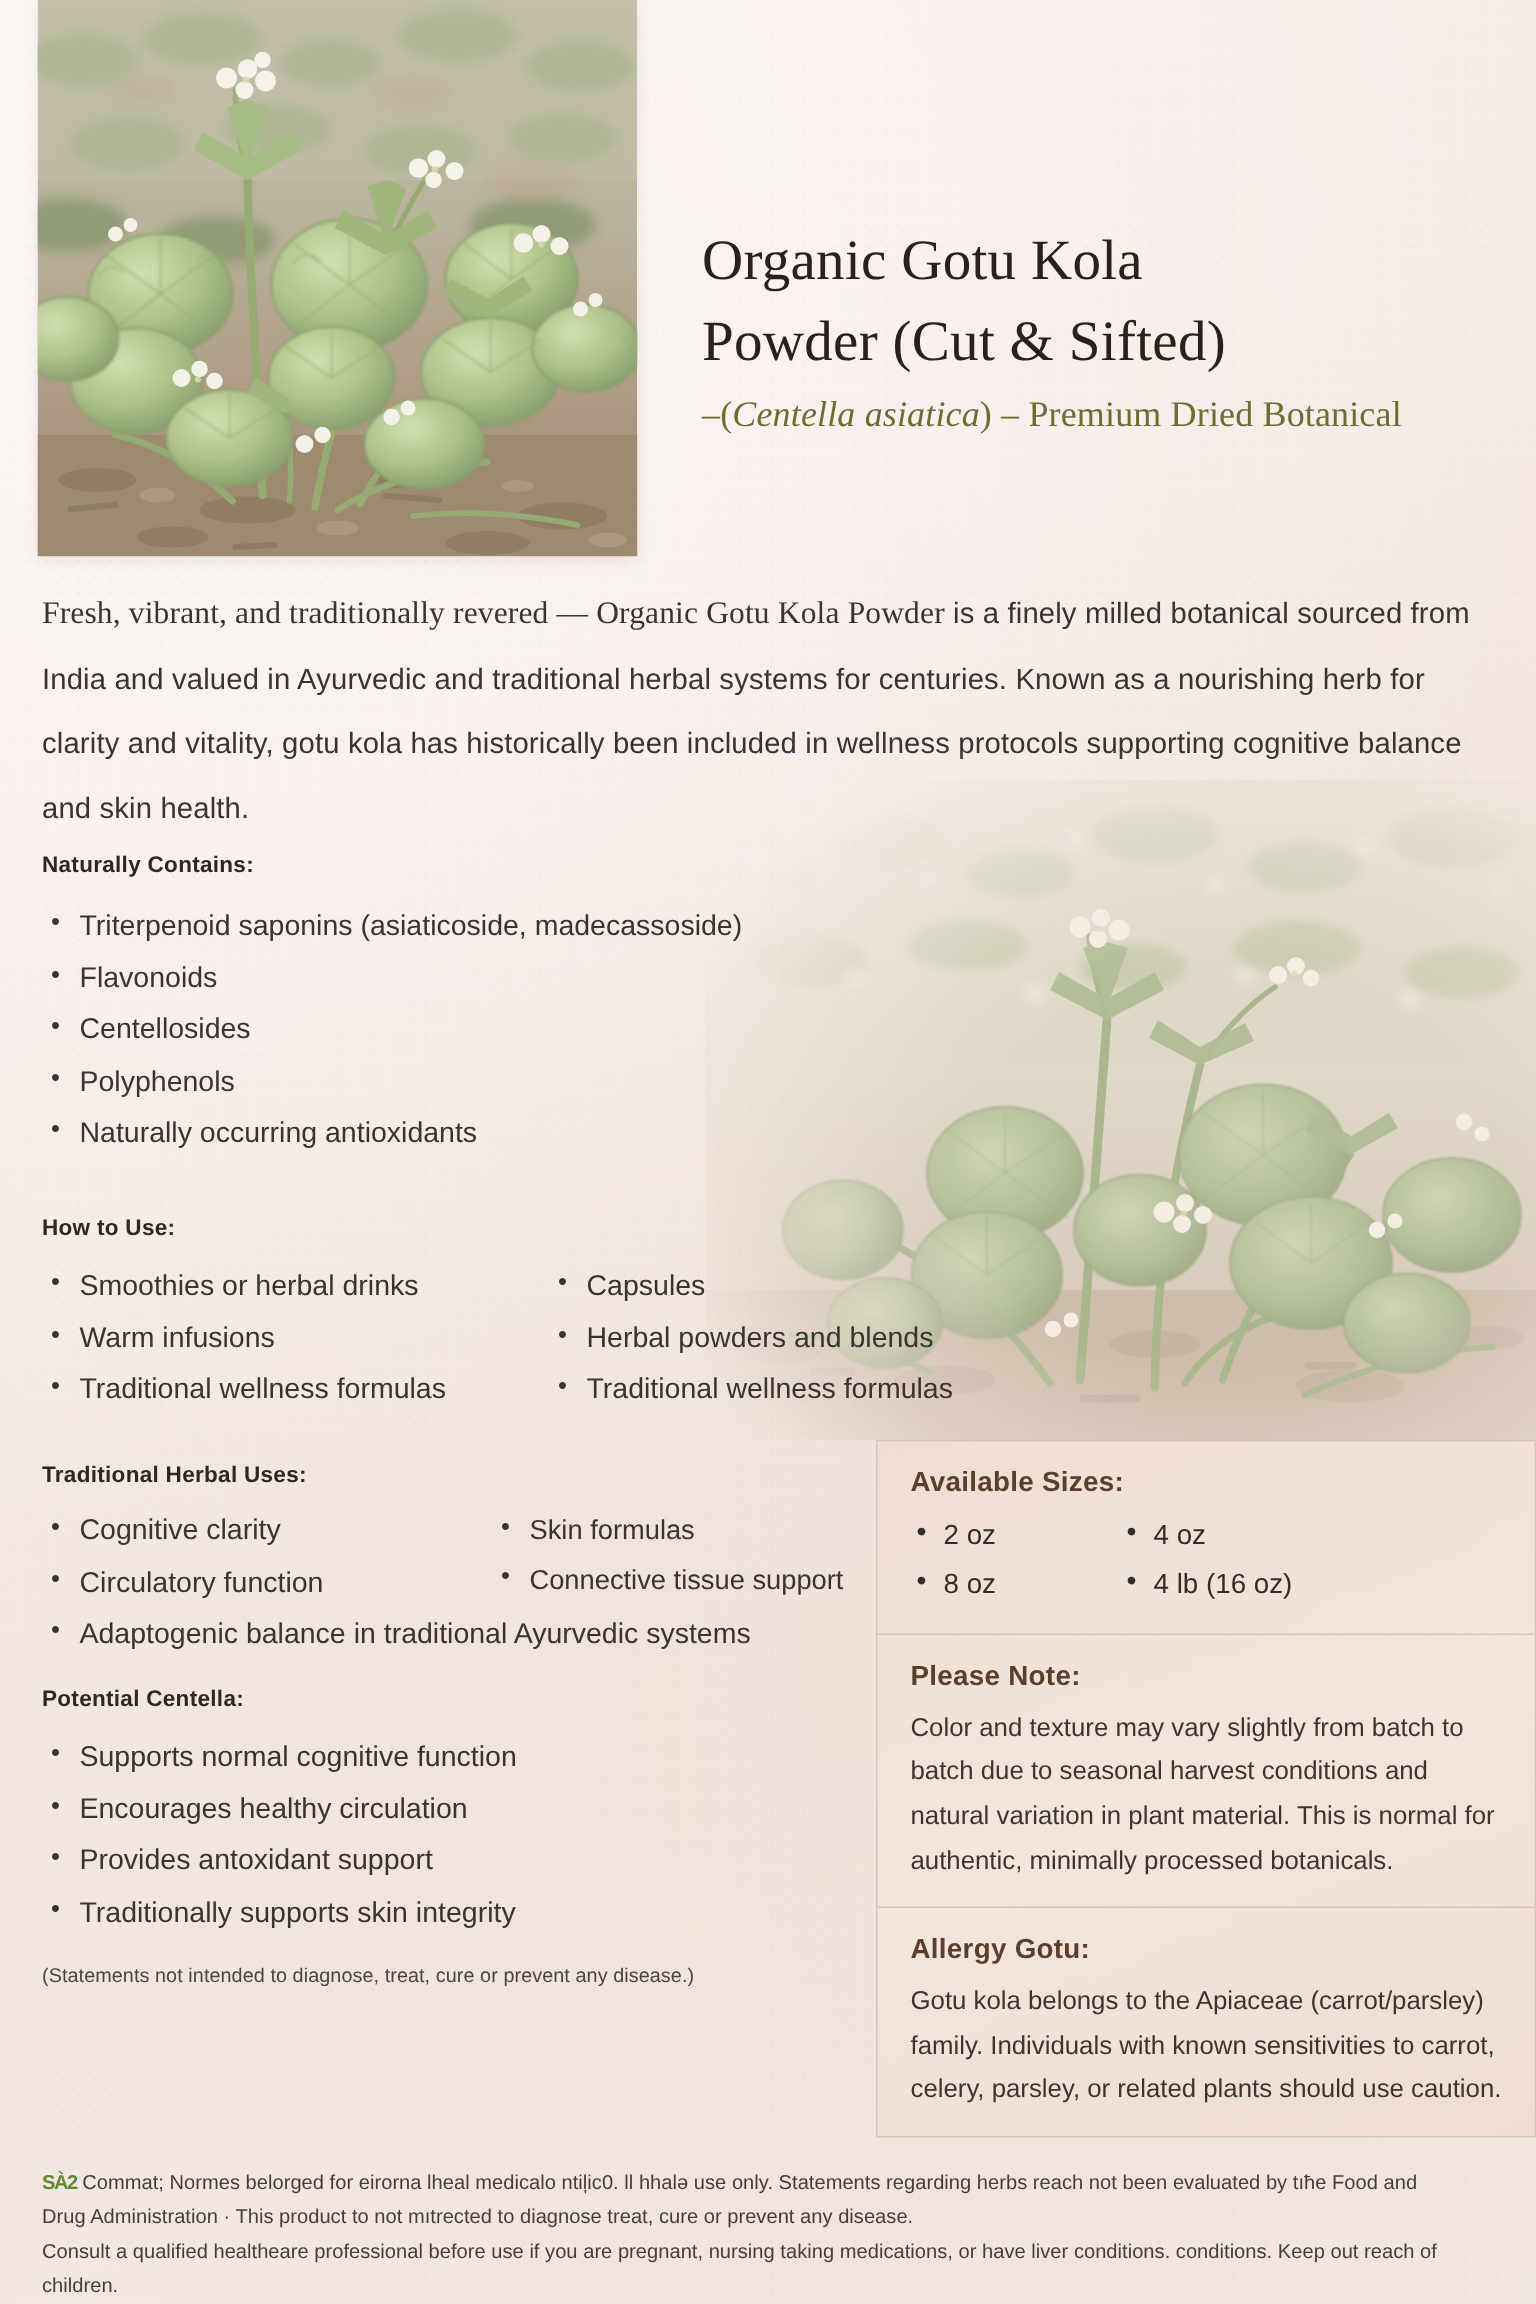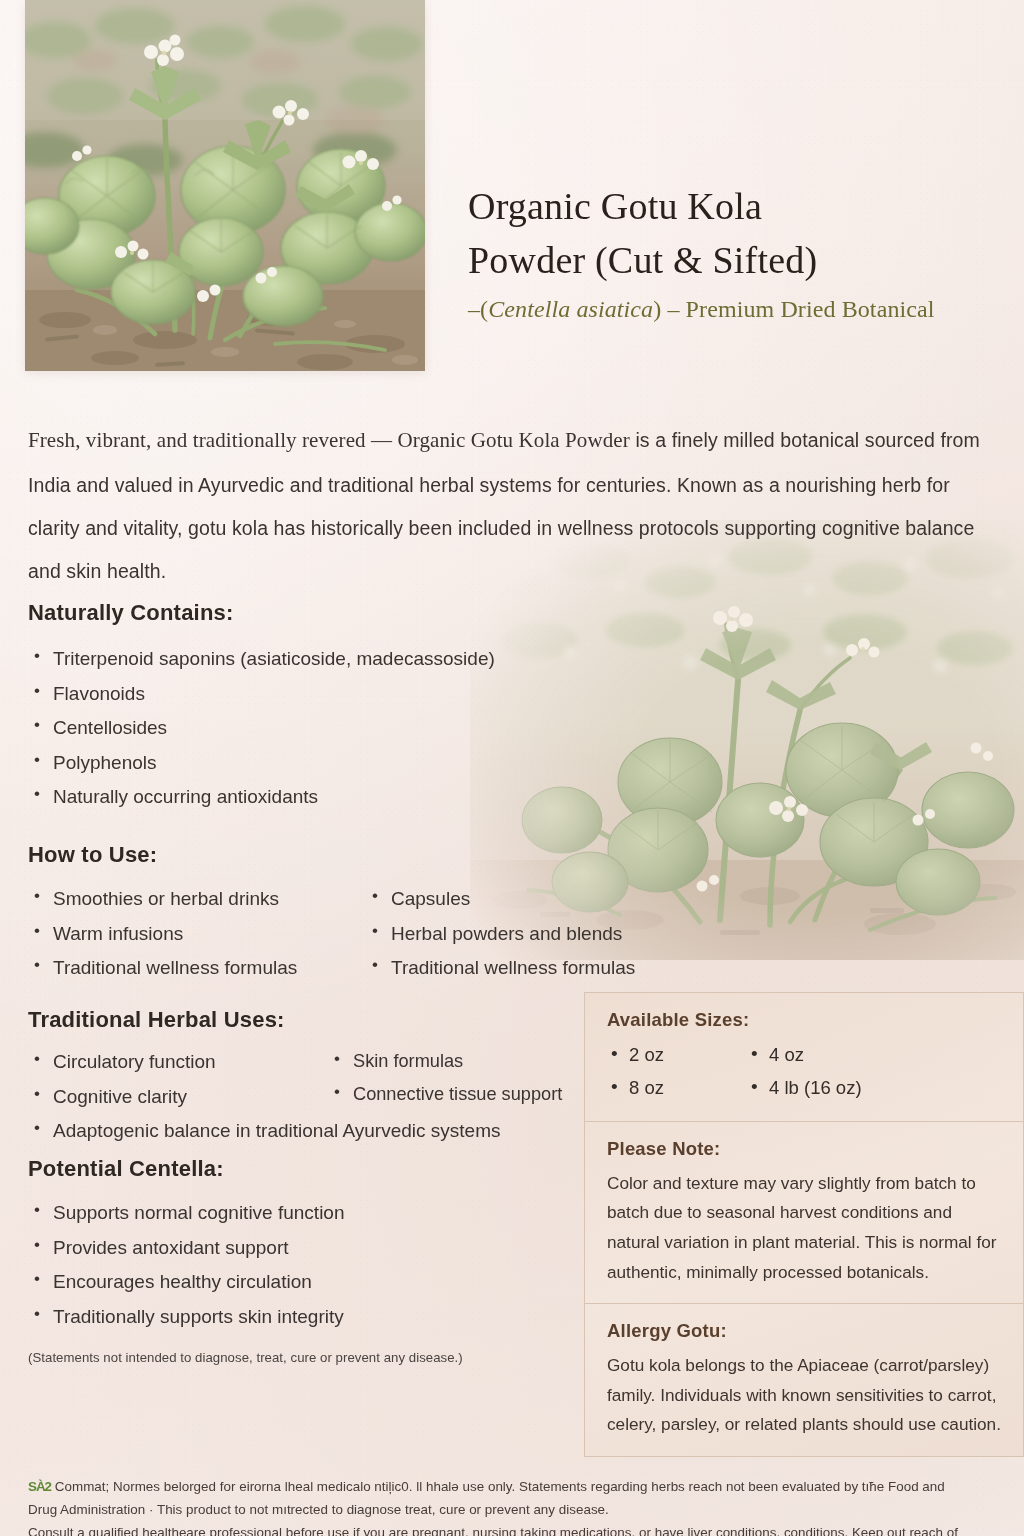--- a/index.html
+++ b/index.html
@@ -63,21 +63,21 @@
     top: 0px;
     width: 400px;
     height: 371px;
     z-index: 3;
     overflow: hidden;
     box-shadow: 0 2px 10px rgba(90,60,45,.10);
   }
   #hero-photo svg { width: 100%; height: 100%; display: block; }
 
   
-  #content { position: absolute; inset: 0; z-index: 5; margin-top: 32px; }
+  #content { position: absolute; inset: 0; z-index: 5; }
 
   
   .title-block {
     position: absolute;
     left: 468px;
     top: 148px;
     width: 545px;
   }
   .prod-title {
     font-family: "Liberation Serif", serif;
@@ -103,21 +103,21 @@
     width: 962px;
     font-size: 19.5px;
     line-height: 2.22;
     color: #3a3330;
     letter-spacing: .1px;
   }
   .intro .serif-lead { font-family: "Liberation Serif", serif; font-size: 21px; }
 
   
   .sec-h {
-    font-size: 22px;
+    font-size: 15px;
     font-weight: bold;
     color: #2f2722;
     letter-spacing: .2px;
   }
 
   .bullets { list-style: none; }
   .bullets li {
     position: relative;
     padding-left: 25px;
     font-size: 19px;
@@ -590,39 +590,39 @@
         <li>Herbal powders and blends</li>
         <li>Traditional wellness formulas</li>
       </ul>
     </div>
   </section>
 
   <section id="sec-uses">
     <h2 class="sec-h">Traditional Herbal Uses:</h2>
     <div class="cols">
       <ul class="bullets col-a">
+        <li>Cognitive clarity</li>
         <li>Circulatory function</li>
-        <li>Cognitive clarity</li>
       </ul>
       <ul class="bullets col-b">
         <li>Skin formulas</li>
         <li>Connective tissue support</li>
       </ul>
     </div>
     <ul class="bullets full">
       <li>Adaptogenic balance  in traditional Ayurvedic systems</li>
     </ul>
   </section>
 
   <section id="sec-benefits">
     <h2 class="sec-h">Potential Centella:</h2>
     <ul class="bullets">
       <li>Supports normal cognitive function</li>
+      <li>Encourages healthy circulation</li>
       <li>Provides antoxidant support</li>
-      <li>Encourages healthy circulation</li>
       <li>Traditionally supports skin integrity</li>
     </ul>
     <div class="disclaimer-small">(Statements not intended to diagnose, treat, cure or prevent any disease.)</div>
   </section>
 
   <aside id="sidebar">
 
     <div class="panel">
       <div class="panel-h">Available Sizes:</div>
       <div class="sizes">

